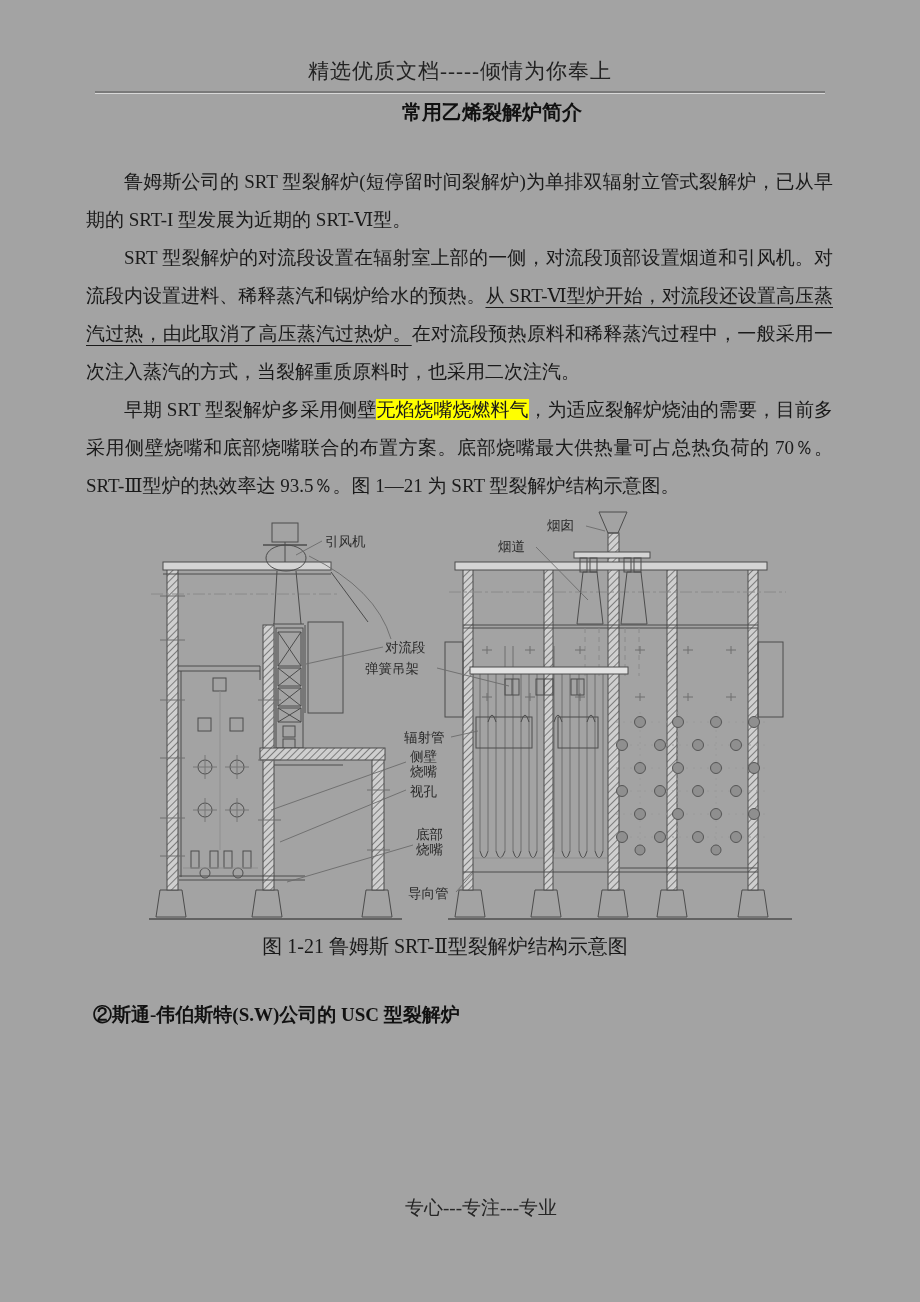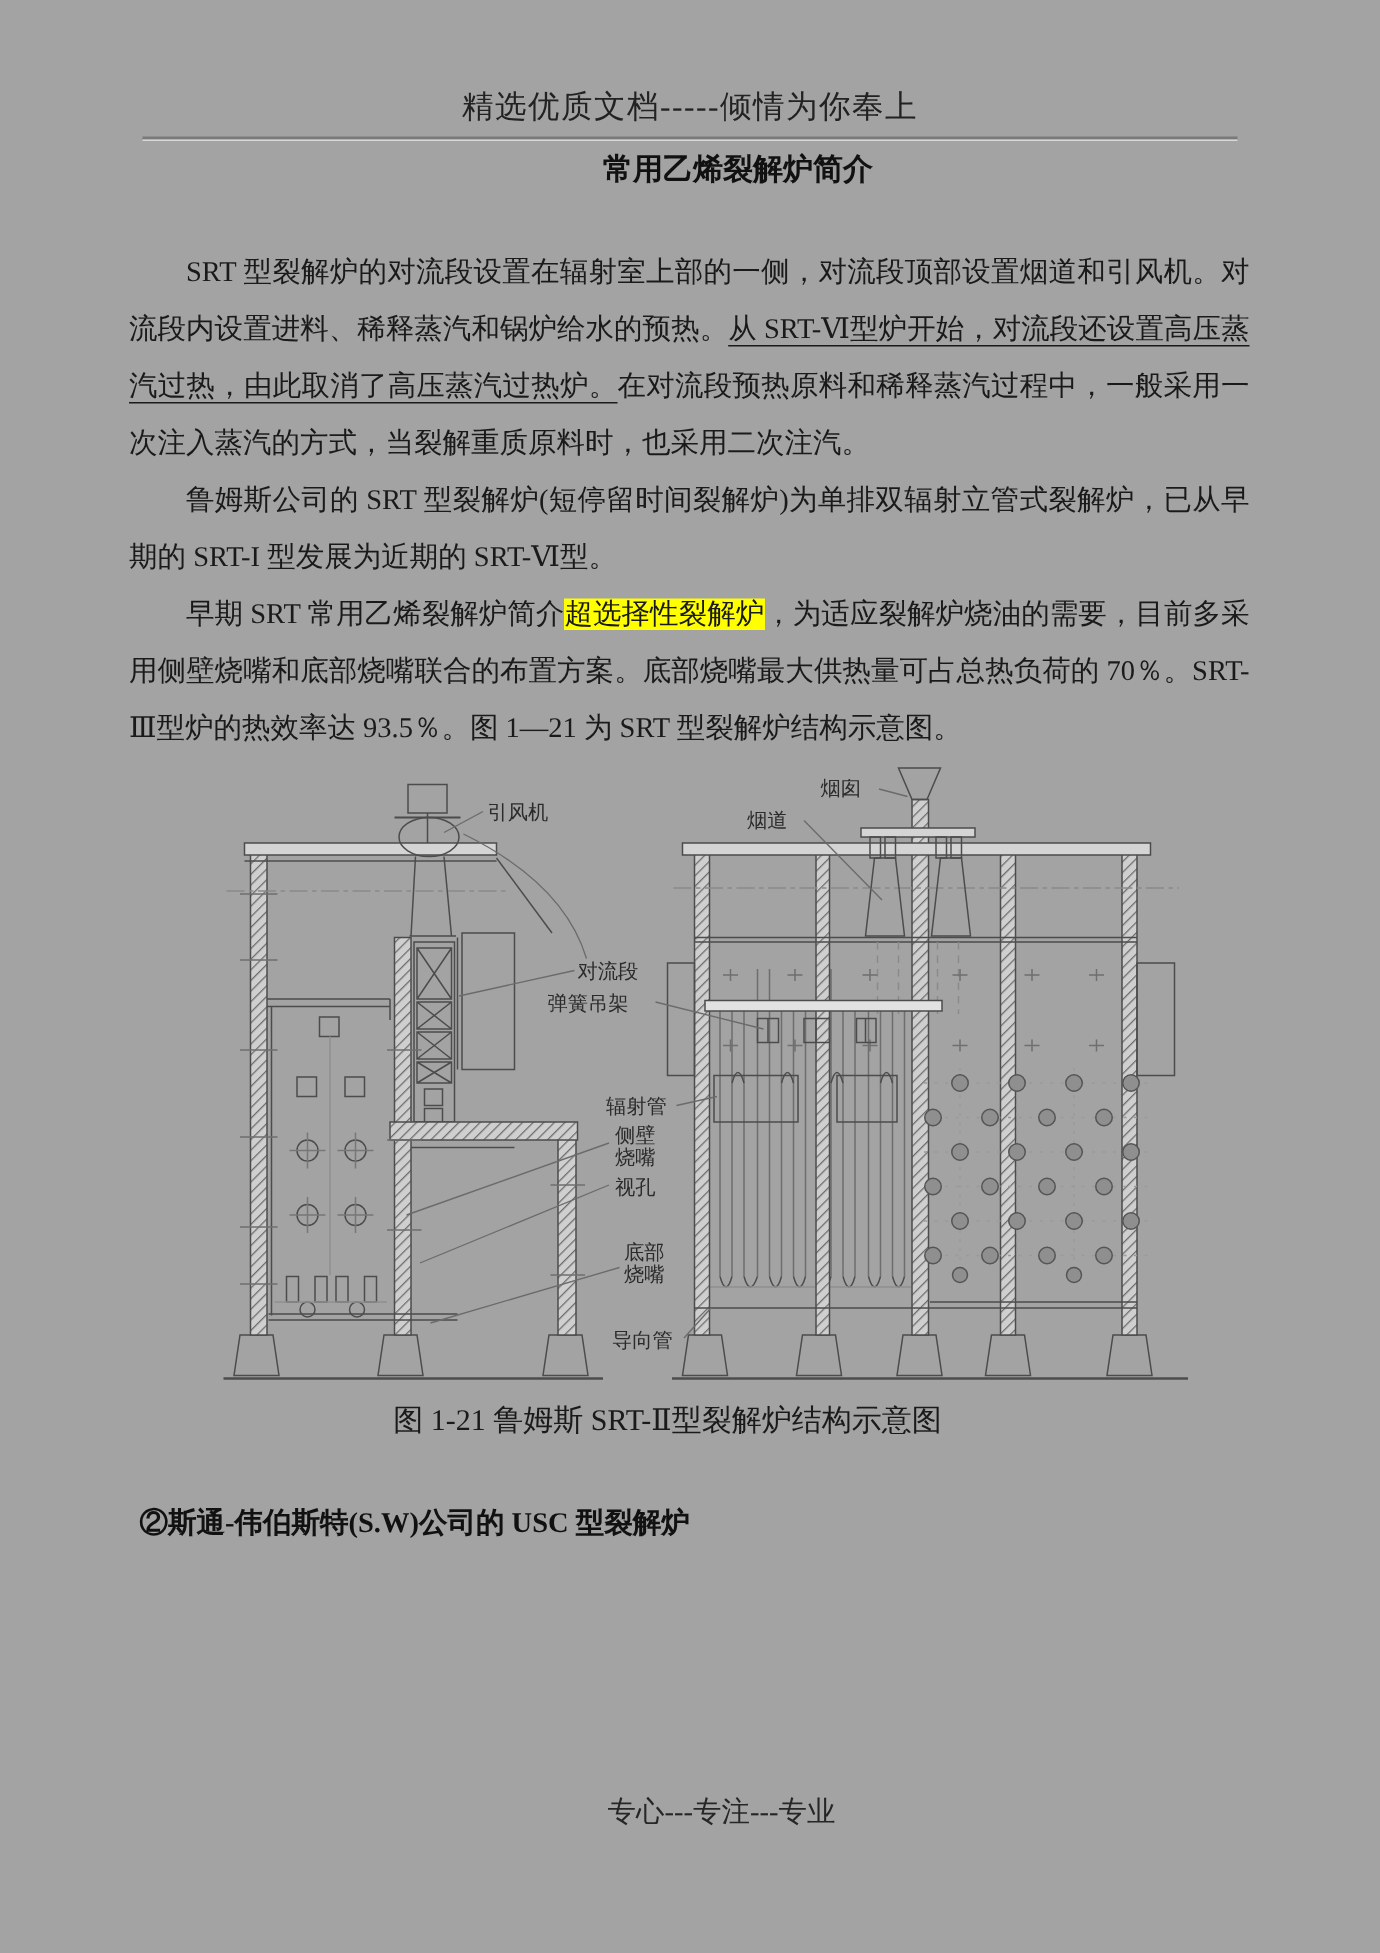--- a/index.html
+++ b/index.html
@@ -30,23 +30,23 @@
 
 <div class="page">
 
   <div class="abs hdr">精选优质文档-----倾情为你奉上</div>
   <div class="abs hdr-rule"></div>
 
   <div class="abs doc-title">常用乙烯裂解炉简介</div>
 
 
   <div class="abs bodyblock bb1">
+    <p class="para"><span>鲁姆斯公司的 SRT 型裂解炉(短停留时间裂解炉)为单排双辐射立管式裂解炉，已从早期的 SRT-I 型发展为近期的 SRT-Ⅵ型。</span></p>
     <p class="para"><span>SRT 型裂解炉的对流段设置在辐射室上部的一侧，对流段顶部设置烟道和引风机。对流段内设置进料、稀释蒸汽和锅炉给水的预热。</span><span class="ul">从 SRT-Ⅵ型炉开始，对流段还设置高压蒸汽过热，由此取消了高压蒸汽过热炉。</span><span>在对流段预热原料和稀释蒸汽过程中，一般采用一次注入蒸汽的方式，当裂解重质原料时，也采用二次注汽。</span></p>
-    <p class="para"><span>鲁姆斯公司的 SRT 型裂解炉(短停留时间裂解炉)为单排双辐射立管式裂解炉，已从早期的 SRT-I 型发展为近期的 SRT-Ⅵ型。</span></p>
-    <p class="para"><span>早期 SRT 常用乙烯裂解炉简介</span><span class="hl">超选择性裂解炉</span><span>，为适应裂解炉烧油的需要，目前多采用侧壁烧嘴和底部烧嘴联合的布置方案。底部烧嘴最大供热量可占总热负荷的 70％。SRT-Ⅲ型炉的热效率达 93.5％。图 1—21 为 SRT 型裂解炉结构示意图。</span></p>
+    <p class="para"><span>早期 SRT 型裂解炉多采用侧壁</span><span class="hl">无焰烧嘴烧燃料气</span><span>，为适应裂解炉烧油的需要，目前多采用侧壁烧嘴和底部烧嘴联合的布置方案。底部烧嘴最大供热量可占总热负荷的 70％。SRT-Ⅲ型炉的热效率达 93.5％。图 1—21 为 SRT 型裂解炉结构示意图。</span></p>
   </div>
 
   <svg class="abs figure-svg" width="680" height="440" viewBox="140 495 680 440" xmlns="http://www.w3.org/2000/svg">
     <defs>
       <pattern id="hatch" patternUnits="userSpaceOnUse" width="5" height="5" patternTransform="rotate(45)">
         <rect width="5" height="5" fill="#cfcfcf"></rect>
         <line x1="0" y1="0" x2="0" y2="5" stroke="#6d6d6d" stroke-width="1.7"></line>
       </pattern>
     </defs>
 

